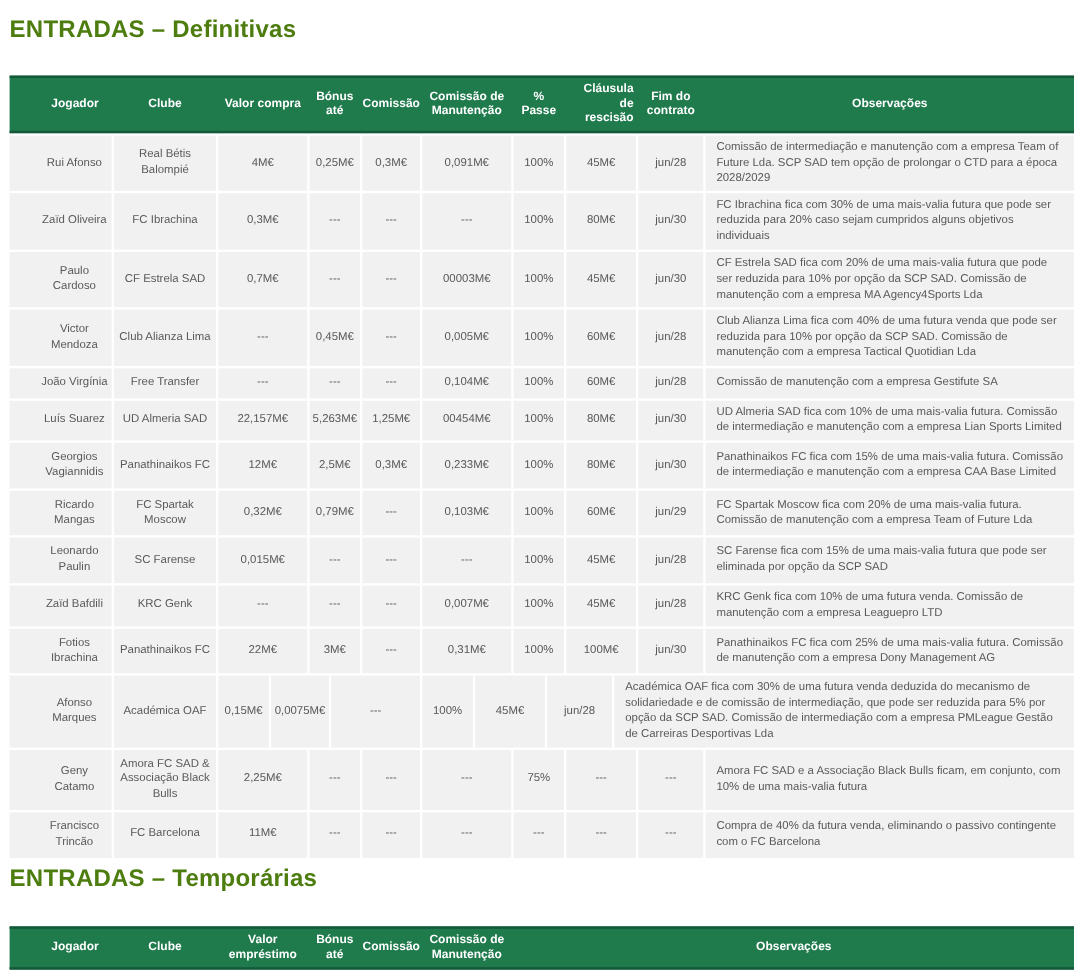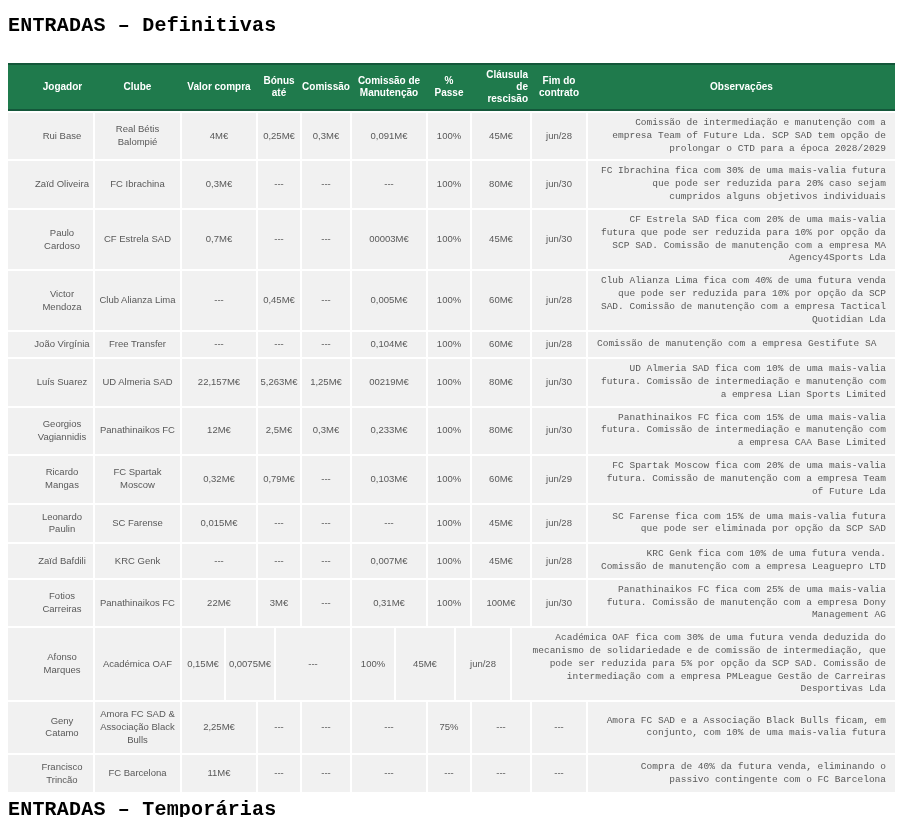--- a/index.html
+++ b/index.html
@@ -5,24 +5,23 @@
   html,body{margin:0;padding:0;background:#ffffff;}
   body{
     font-family:"Liberation Sans","DejaVu Sans",sans-serif;
     width:900px;
     color:#595959;
   }
   .page{padding:8px 5px 10px 8px;width:887px;}
   h1.sec-title{
     font-size:20px;
     font-weight:700;
-    color:#000000;
+    color:#4d7c0f;
     margin:6px 0 26px 0;
     letter-spacing:0.2px;
-    font-family:Liberation Mono, monospace;
   }
   h1.sec-title.second{margin-bottom:28px;}
   .tbl{width:887px;}
   .hrow{
     display:flex;
     gap:2px;
     background:#1F7A4C;
     border-top:2px solid #14573A;
     border-bottom:2px solid #14573A;
     align-items:stretch;
@@ -55,23 +54,22 @@
     text-align:center;
     font-size:9.5px;
     line-height:1.35;
     color:#595959;
     padding:6px 3px;
     box-sizing:border-box;
     flex-shrink:0;
   }
   .bcell.obs{
     justify-content:flex-start;
-    text-align:right;
+    text-align:left;
     padding:4px 9px;
-    font-family:Liberation Mono, monospace;
   }
   .c-jog{width:85px;padding-left:26px;}
   .c-clu{width:85px;}
   .c-val{width:74px;}
   .c-bon{width:42px;}
   .c-com{width:48px;}
   .c-man{width:74px;}
   .c-pas{width:42px;}
   .c-cla{width:58px;text-align:right;}
   .c-fim{width:54px;}
@@ -89,21 +87,21 @@
         <div class="hcell c-val">Valor compra</div>
         <div class="hcell c-bon">Bónus até</div>
         <div class="hcell c-com">Comissão</div>
         <div class="hcell c-man">Comissão de Manutenção</div>
         <div class="hcell c-pas">% Passe</div>
         <div class="hcell c-cla">Cláusula de rescisão</div>
         <div class="hcell c-fim">Fim do contrato</div>
         <div class="hcell c-obs">Observações</div>
       </div>
       <div class="brow">
-        <div class="bcell c-jog">Rui Base</div>
+        <div class="bcell c-jog">Rui Afonso</div>
         <div class="bcell c-clu">Real Bétis Balompié</div>
         <div class="bcell c-val">4M€</div>
         <div class="bcell c-bon">0,25M€</div>
         <div class="bcell c-com">0,3M€</div>
         <div class="bcell c-man">0,091M€</div>
         <div class="bcell c-pas">100%</div>
         <div class="bcell c-cla">45M€</div>
         <div class="bcell c-fim">jun/28</div>
         <div class="bcell c-obs obs">Comissão de intermediação e manutenção com a empresa Team of Future Lda. SCP SAD tem opção de prolongar o CTD para a época 2028/2029</div>
       </div>
@@ -154,21 +152,21 @@
         <div class="bcell c-cla">60M€</div>
         <div class="bcell c-fim">jun/28</div>
         <div class="bcell c-obs obs">Comissão de manutenção com a empresa Gestifute SA</div>
       </div>
       <div class="brow">
         <div class="bcell c-jog">Luís Suarez</div>
         <div class="bcell c-clu">UD Almeria SAD</div>
         <div class="bcell c-val">22,157M€</div>
         <div class="bcell c-bon">5,263M€</div>
         <div class="bcell c-com">1,25M€</div>
-        <div class="bcell c-man">00219M€</div>
+        <div class="bcell c-man">00454M€</div>
         <div class="bcell c-pas">100%</div>
         <div class="bcell c-cla">80M€</div>
         <div class="bcell c-fim">jun/30</div>
         <div class="bcell c-obs obs">UD Almeria SAD fica com 10% de uma mais-valia futura. Comissão de intermediação e manutenção com a empresa Lian Sports Limited</div>
       </div>
       <div class="brow">
         <div class="bcell c-jog">Georgios Vagiannidis</div>
         <div class="bcell c-clu">Panathinaikos FC</div>
         <div class="bcell c-val">12M€</div>
         <div class="bcell c-bon">2,5M€</div>
@@ -209,21 +207,21 @@
         <div class="bcell c-val">---</div>
         <div class="bcell c-bon">---</div>
         <div class="bcell c-com">---</div>
         <div class="bcell c-man">0,007M€</div>
         <div class="bcell c-pas">100%</div>
         <div class="bcell c-cla">45M€</div>
         <div class="bcell c-fim">jun/28</div>
         <div class="bcell c-obs obs">KRC Genk fica com 10% de uma futura venda. Comissão de manutenção com a empresa Leaguepro LTD</div>
       </div>
       <div class="brow">
-        <div class="bcell c-jog">Fotios Carreiras</div>
+        <div class="bcell c-jog">Fotios Ibrachina</div>
         <div class="bcell c-clu">Panathinaikos FC</div>
         <div class="bcell c-val">22M€</div>
         <div class="bcell c-bon">3M€</div>
         <div class="bcell c-com">---</div>
         <div class="bcell c-man">0,31M€</div>
         <div class="bcell c-pas">100%</div>
         <div class="bcell c-cla">100M€</div>
         <div class="bcell c-fim">jun/30</div>
         <div class="bcell c-obs obs">Panathinaikos FC fica com 25% de uma mais-valia futura. Comissão de manutenção com a empresa Dony Management AG</div>
       </div>

